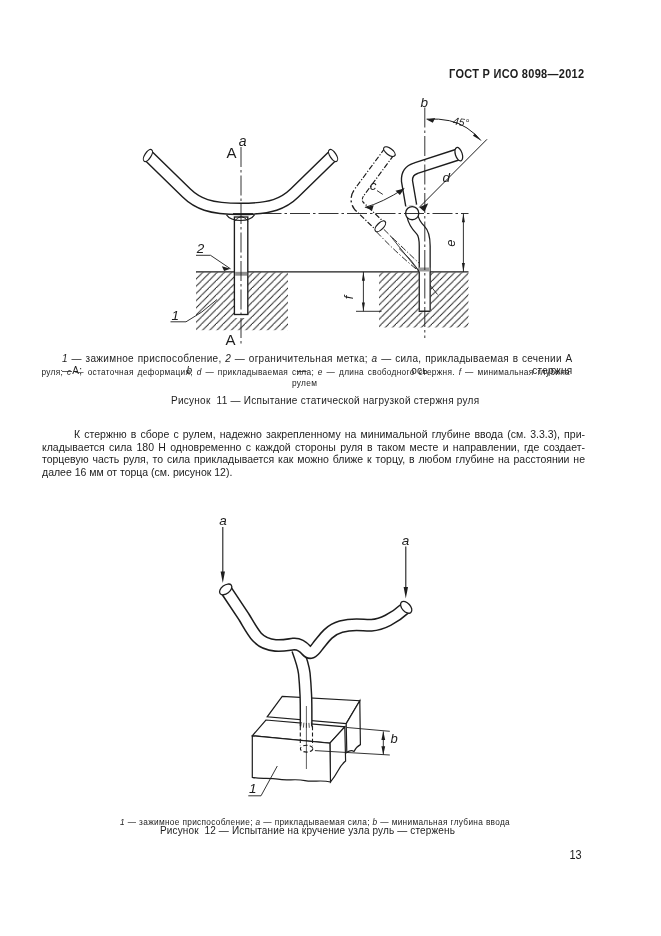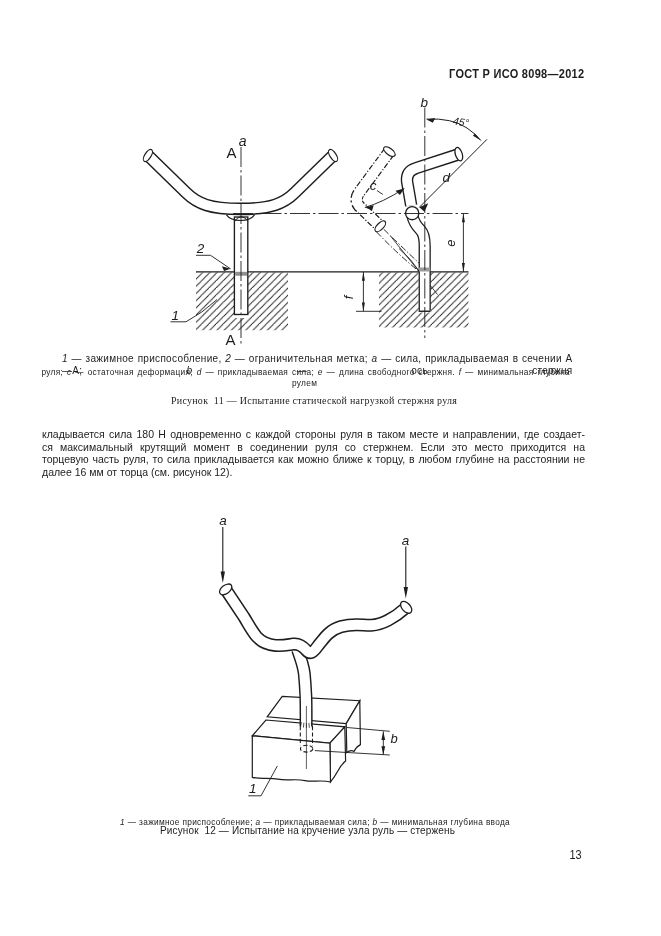--- a/index.html
+++ b/index.html
@@ -104,25 +104,25 @@
 <text x="442.6" y="182.3" font-size="13.5" font-style="italic">d</text>
 <text x="369.8" y="190" font-size="13.5" font-style="italic">c</text>
 <text x="454.6" y="246.8" font-size="13" font-style="italic" transform="rotate(-90 454.6 246.8)">e</text>
 <text x="352.8" y="299.2" font-size="13" font-style="italic" transform="rotate(-90 352.8 299.2)">f</text>
 </g>
 </svg>
 
 <div class="abs j" style="left:62px;top:352.8px;width:510.5px;font-size:10px;letter-spacing:0.3px;line-height:12.5px;"><i>1</i> — зажимное приспособление, <i>2</i> — ограничительная метка; <i>a</i> — сила, прикладываемая в сечении А—А; <i>b</i> — ось стержня</div>
 <div class="abs j" style="left:41.5px;top:365.6px;width:528.5px;font-size:8.3px;letter-spacing:0.3px;line-height:12.5px;">руля; <i>c</i> — остаточная деформация; <i>d</i> — прикладываемая сила; <i>e</i> — длина свободного стержня. <i>f</i> — минимальная глубина</div>
 <div class="abs" style="left:292px;top:377.4px;font-size:8.3px;letter-spacing:0.3px;line-height:12.5px;">рулем</div>
-<div class="abs" style="left:171px;top:394.6px;font-size:10px;letter-spacing:0.26px;white-space:nowrap;font-family:Liberation Serif, serif;">Рисунок&nbsp;&nbsp;11 — Испытание статической нагрузкой стержня руля</div>
+<div class="abs" style="left:171px;top:394.6px;font-size:10px;letter-spacing:0.26px;white-space:nowrap;">Рисунок&nbsp;&nbsp;11 — Испытание статической нагрузкой стержня руля</div>
 
 <div class="abs" style="left:42px;top:428.2px;width:543px;font-size:10.5px;line-height:12.45px;">
+<div class="j" style="text-indent:32px;">К стержню в сборе с рулем, надежно закрепленному на минимальной глубине ввода (см. 3.3.3), при-</div>
 <div class="j">кладывается сила 180 Н одновременно с каждой стороны руля в таком месте и направлении, где создает-</div>
-<div class="j">ся максимальный крутящий момент в соединении руля со стержнем. Если это место приходится на</div>
 <div class="j">торцевую часть руля, то сила прикладывается как можно ближе к торцу, в любом глубине на расстоянии не</div>
 <div>далее 16 мм от торца (см. рисунок 12).</div>
 </div>
 
 <svg id="fig12" style="left:155px;top:510px" width="345" height="290" viewBox="155 510 345 290">
 <g stroke="#1d1d1d" fill="none" stroke-width="1.2">
 
 <path d="M282.2,696.3 L359.8,700.7 L346.2,723.6 L267.2,716.8 Z" fill="#fff" stroke-width="1.2"></path>
 <path d="M346.2,723.6 L359.8,700.7 L360.4,744.6 C357.5,746 355.5,748.5 354,751.5 C351.5,750 348.8,751 346.8,752.5 Z" fill="#fff"></path>
 

